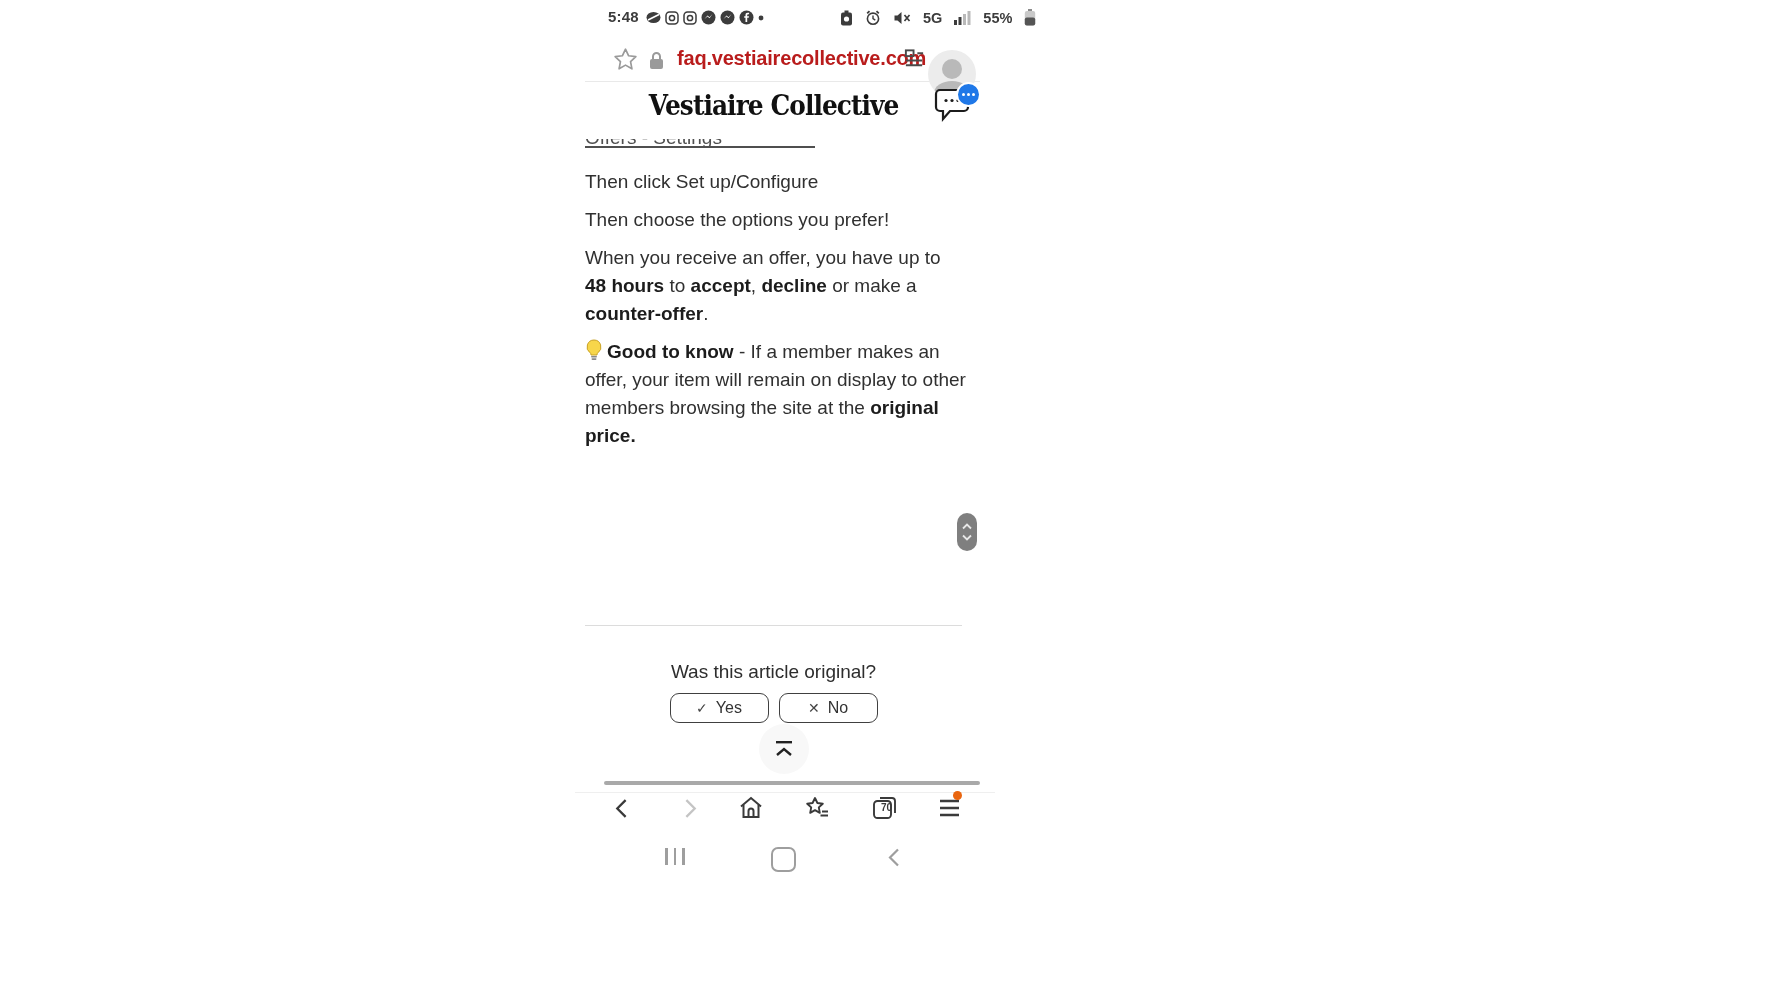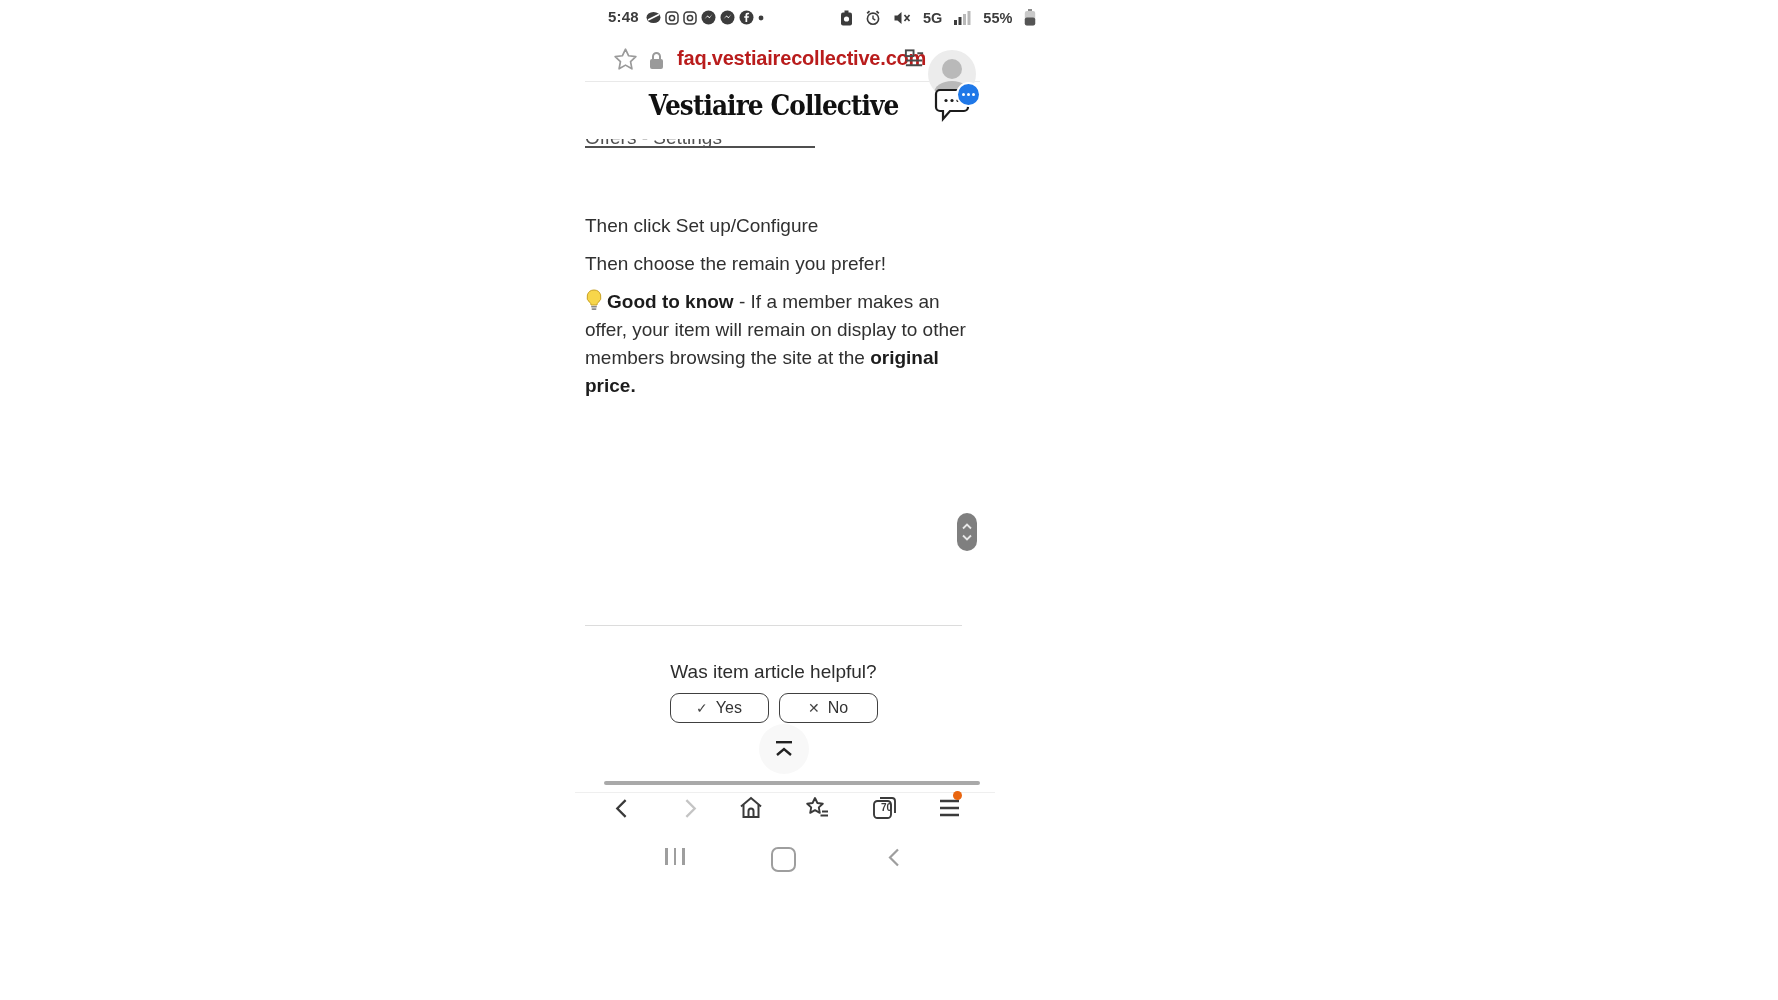--- a/index.html
+++ b/index.html
@@ -21,21 +21,21 @@
   .avatar .body{position:absolute;left:6px;top:31px;width:36px;height:24px;border-radius:50% 50% 0 0;background:#b9b9b9;}
   .badge{width:21px;height:21px;border-radius:50%;background:#1f78e8;border:2.5px solid #fff;
          display:flex;align-items:center;justify-content:center;}
   .badge i{width:3px;height:3px;border-radius:50%;background:#fff;margin:0 1px;}
   
   .logo{font-family:"DejaVu Serif", serif;font-weight:700;font-size:27px;color:#111;
         letter-spacing:-1px;transform:scaleX(.92);transform-origin:center;white-space:nowrap;}
   
   .clip-head{height:13px;overflow:hidden;}
   .clip-head span{display:block;transform:translateY(-12px);font-size:19px;color:#4f4f4f;}
-  .article{width:382px;font-size:19px;line-height:28px;color:#303030;margin-top:44px;}
+  .article{width:382px;font-size:19px;line-height:28px;color:#303030;}
   .article p{margin:0 0 10px 0;}
   .article .b{font-weight:700;color:#1c1c1c;}
   .bulb{vertical-align:-3px;margin-right:4px;}
   .q{font-size:19px;font-weight:500;color:#2d2d2d;text-align:center;}
   .btnrow{display:flex;justify-content:center;gap:10px;}
   .fbtn{width:99px;height:30px;border:1.4px solid #404040;border-radius:9px;background:#fff;
         display:flex;align-items:center;justify-content:center;gap:8px;
         font-size:16px;color:#333;font-family:inherit;}
   .fbtn .g{font-size:14px;color:#444;}
   .scrolltop{width:50px;height:50px;border-radius:50%;background:#f8f8f8;
@@ -187,21 +187,22 @@
     <i></i>
 </div>
 
 <div class="abs clip-head" style="left:585px;top:139px;width:235px;">
   <span>Offers - Settings</span>
 </div>
 <div class="abs" style="left:585px;top:146px;width:230px;height:2px;background:#4f4f4f;"></div>
 
 <div class="abs article" style="left:585px;top:168px;">
   <p><span>Then click Set up/Configure</span></p>
-  <p><span>Then choose the remain you prefer!</span></p>
+  <p><span>Then choose the options you prefer!</span></p>
+  <p><span>When you receive an offer, you have up to </span><span class="b">48 hours</span><span> to </span><span class="b">accept</span><span>, </span><span class="b">decline</span><span> or make a </span><span class="b">counter-offer</span><span>.</span></p>
   <p>
     <span class="bulb ic">
         <svg width="18" height="22" viewBox="0 0 18 22">
           <path d="M9 1a7 7 0 0 1 4 12.7c-.8.6-1 1.3-1 2.3H6c0-1-.2-1.7-1-2.3A7 7 0 0 1 9 1z" fill="#f7d64a" stroke="#c9a227" stroke-width="1"></path>
           <rect x="6" y="17" width="6" height="1.6" rx=".8" fill="#8a8a8a"></rect>
           <rect x="6.5" y="19.3" width="5" height="1.6" rx=".8" fill="#8a8a8a"></rect>
         </svg>
       </span><span><span class="b">Good to know</span><span> - If a member makes an offer, your item will remain on display to other members browsing the site at the </span><span class="b">original price.</span></span>
   </p>
 </div>
@@ -210,21 +211,21 @@
   <svg width="10" height="7" viewBox="0 0 10 7">
       <path d="M1 5.5L5 1.5l4 4" fill="none" stroke="#e8e8e8" stroke-width="1.8"></path>
     </svg>
   <svg width="10" height="7" viewBox="0 0 10 7">
       <path d="M1 1.5l4 4 4-4" fill="none" stroke="#e8e8e8" stroke-width="1.8"></path>
     </svg>
 </div>
 
 <div class="abs divider" style="left:585px;top:625px;width:377px;background:#dcdcdc;"></div>
 
-<div class="abs q" style="left:585px;top:661px;width:377px;">Was item article helpful?</div>
+<div class="abs q" style="left:585px;top:661px;width:377px;">Was this article original?</div>
 
 <div class="abs btnrow" style="left:585px;top:693px;width:377px;">
   <button class="fbtn">
     <span class="g">✓</span>
     <span>Yes</span>
   </button>
   <button class="fbtn">
     <span class="g">✕</span>
     <span>No</span>
   </button>

